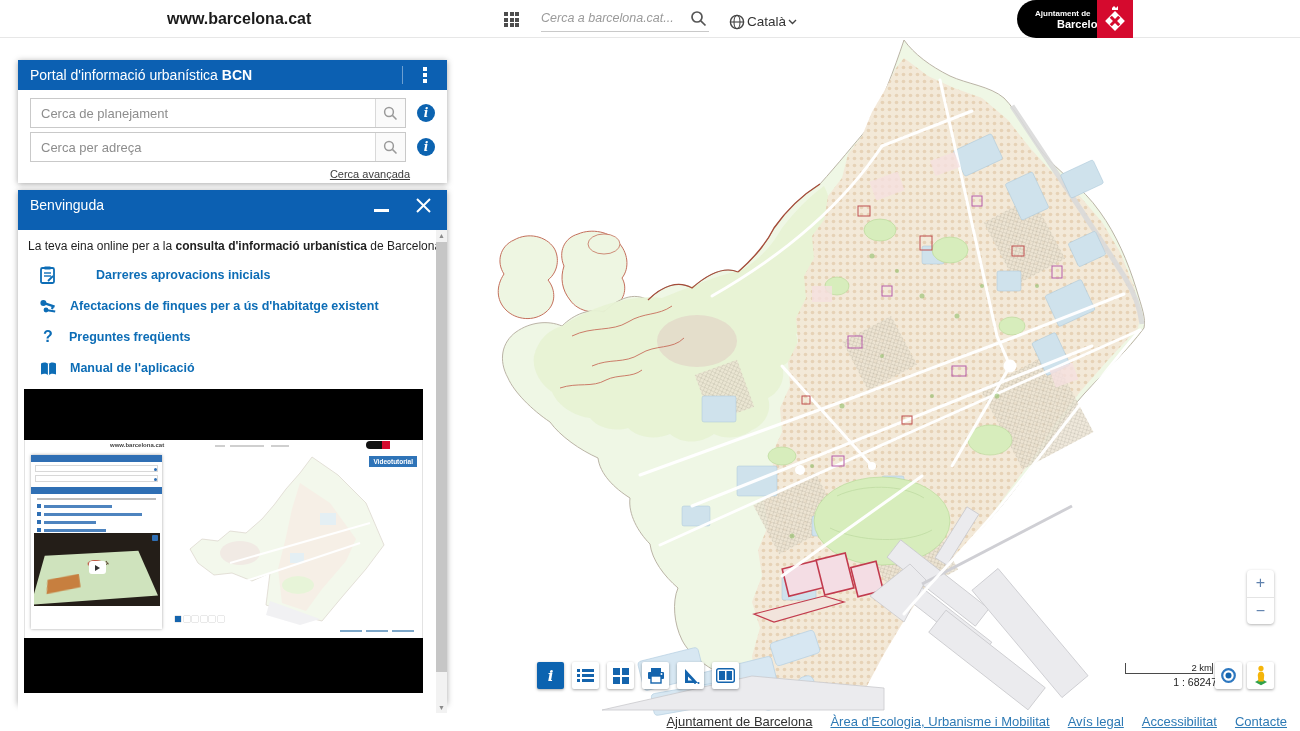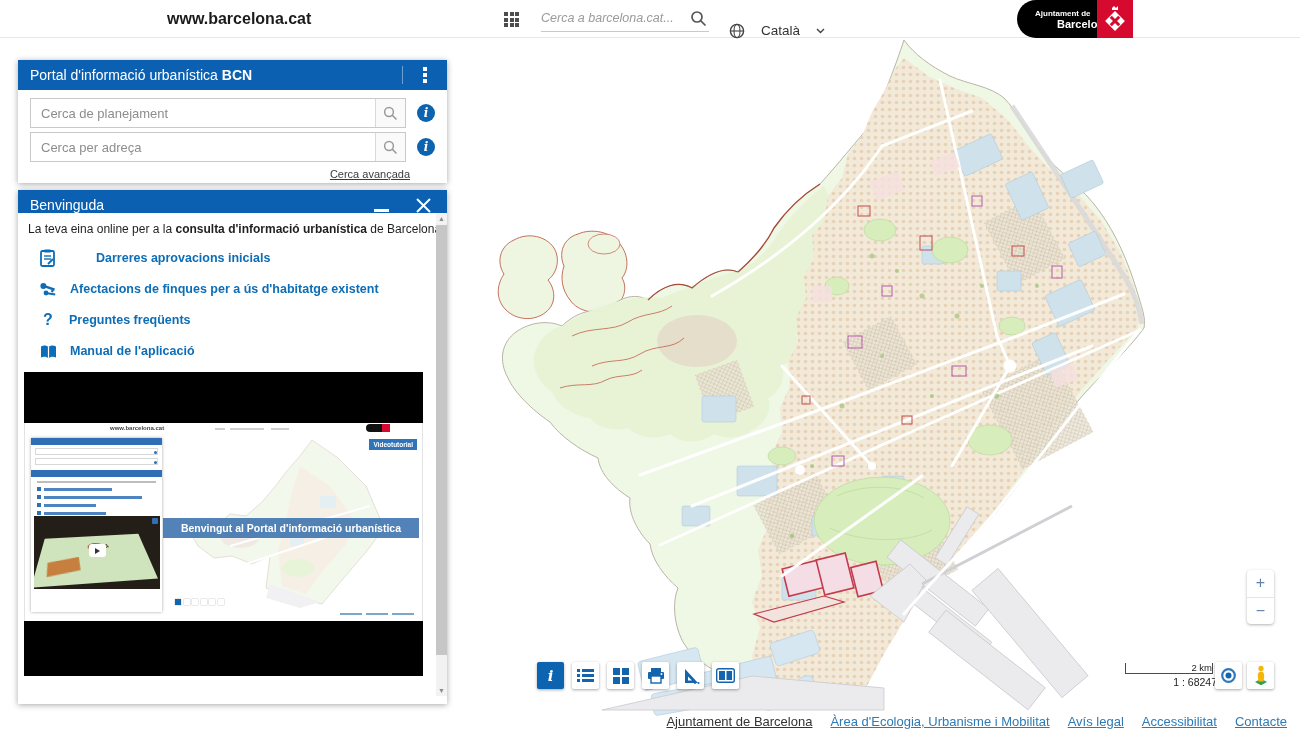--- a/index.html
+++ b/index.html
@@ -15,22 +15,22 @@
                display:grid; grid-template-columns:repeat(3,4px); grid-template-rows:repeat(3,4px);
                gap:1.5px; cursor:pointer; }
   #apps-grid i { background:#4d4d4d; }
   #top-search { position:absolute; left:541px; top:6px; width:168px; height:26px;
                 border-bottom:1px solid #c9c9c9; }
   #top-search input { border:0; outline:0; width:138px; height:24px; font-size:12.5px;
                 font-style:italic; color:#9a9a9a; background:transparent;
                 font-family:"Liberation Sans",sans-serif; }
   #top-search input::placeholder { color:#9a9a9a; font-style:italic; }
   #top-search svg { position:absolute; right:2px; top:4px; }
-  #lang { position:absolute; left:729px; top:12px; height:37px; display:flex;
-          align-items:center; gap:16px; cursor:pointer; }
+  #lang { position:absolute; left:729px; top:3px; height:37px; display:flex;
+          align-items:center; gap:2px; cursor:pointer; }
   #lang .lbl { font-size:13.5px; color:#333; }
   
   #logo { position:absolute; left:1017px; top:0; width:116px; height:34px; display:flex; cursor:pointer; }
   #logo .black { width:80px; height:38px; background:#000; border-radius:19px 0 0 19px;
                  color:#fff; display:flex; flex-direction:column; justify-content:center;
                  padding-left:18px; }
   #logo .black .l1 { font-size:8px; line-height:9px; font-weight:bold; }
   #logo .black .l2 { font-size:11px; line-height:12px; font-weight:bold;padding-left:22px; }
   #logo .red { width:36px; height:38px; background:#d50a2e; display:flex;
                align-items:center; justify-content:center; }
@@ -76,21 +76,21 @@
                display:flex; align-items:center; justify-content:center; cursor:pointer; }
   .info-dot { width:18px; height:18px; border-radius:50%; background:#0c63b0; color:#fff;
               margin-left:11px; display:flex; align-items:center; justify-content:center;
               font-family:"DejaVu Serif",serif; font-style:italic; font-weight:bold;
               font-size:12px; cursor:pointer; }
   #adv-link { position:absolute; right:37px; top:108px; font-size:11px; color:#3c3c3c;
               text-decoration:underline; cursor:pointer; }
 
   
   #card-welcome { top:190px; height:514px; }
-  #card-welcome .blue-bar { height:23px; line-height:31px; font-size:14px; padding-left:12px; }
+  #card-welcome .blue-bar { height:40px; line-height:31px; font-size:14px; padding-left:12px; }
   #win-min { position:absolute; right:58px; top:19px; width:15px; height:2.5px; background:#fff; cursor:pointer; }
   #win-close { position:absolute; right:16px; top:8px; cursor:pointer; }
   #dlg-body { position:relative; height:483px; background:#fff; overflow:hidden; }
   #scrolltrack { position:absolute; right:0; top:0; width:11px; height:483px; background:#f2f2f2; }
   #scrolltrack .thumb { position:absolute; left:0; top:12px; width:11px; height:430px; background:#c6c6c6; }
   #scrolltrack .arr { position:absolute; left:0; width:11px; height:11px; font-size:7px;
                       color:#8b8b8b; text-align:center; line-height:11px; }
   #intro { position:absolute; left:10px; top:9px; font-size:12px; color:#1f1f1f; white-space:nowrap; }
   .wlink { position:absolute; left:22px; height:18px; display:flex; align-items:center;
            gap:13px; cursor:pointer; }
@@ -565,21 +565,20 @@
           <path d="M142,4 L168,22 L196,50 L214,92 L196,116 L172,144 L152,168 L120,160 L96,152 L100,120 L82,128 L62,120 L44,122 L28,110 L20,96 L32,86 L48,88 L60,78 L76,80 L92,66 L104,52 L116,36 L130,20 Z" fill="#eaf3dd" stroke="#c2b9a8" stroke-width=".8"></path>
           <path d="M130,30 L160,50 L186,86 L176,108 L152,136 L136,158 L112,150 L108,116 L116,84 L122,56 Z" fill="#f0e3d2"></path>
           <ellipse cx="70" cy="100" rx="20" ry="12" fill="#e6dacf"></ellipse>
           <rect x="150" y="60" width="16" height="12" fill="#cfe2ec"></rect>
           <rect x="120" y="100" width="14" height="10" fill="#cfe2ec"></rect>
           <ellipse cx="128" cy="132" rx="16" ry="9" fill="#d5ecba"></ellipse>
           <path d="M100,148 L150,166 L130,172 L96,162 Z" fill="#e6e6ea"></path>
           <path d="M60,110 L200,70" stroke="#fff" stroke-width="2"></path>
           <path d="M70,130 L190,90" stroke="#fff" stroke-width="2"></path>
         </svg>
-        <div id="v-caption">Benvingut al Portal d'informació urbanística</div>
         <div id="v-badge">Videotutorial</div>
         <div id="mini-toolbar">
           <i></i>
             <i></i>
             <i></i>
             <i></i>
             <i></i>
             <i></i>
         </div>
         <div id="mini-footer">

